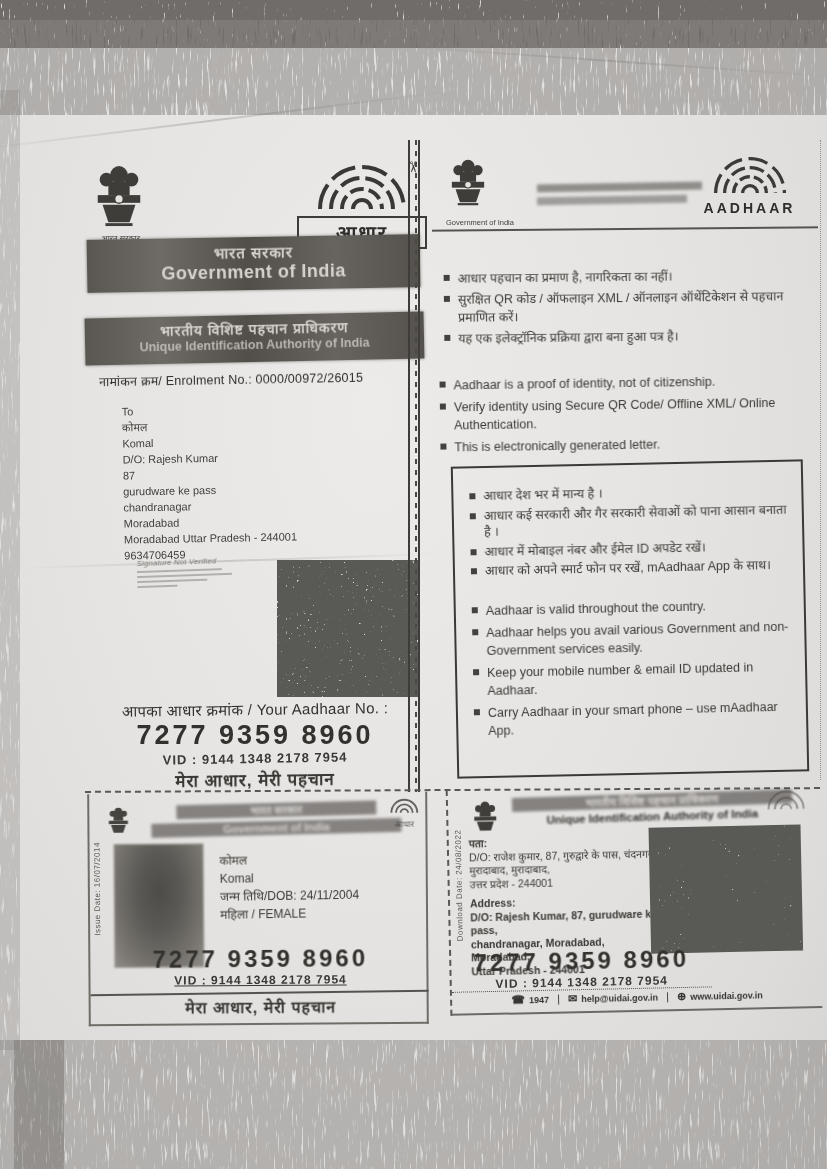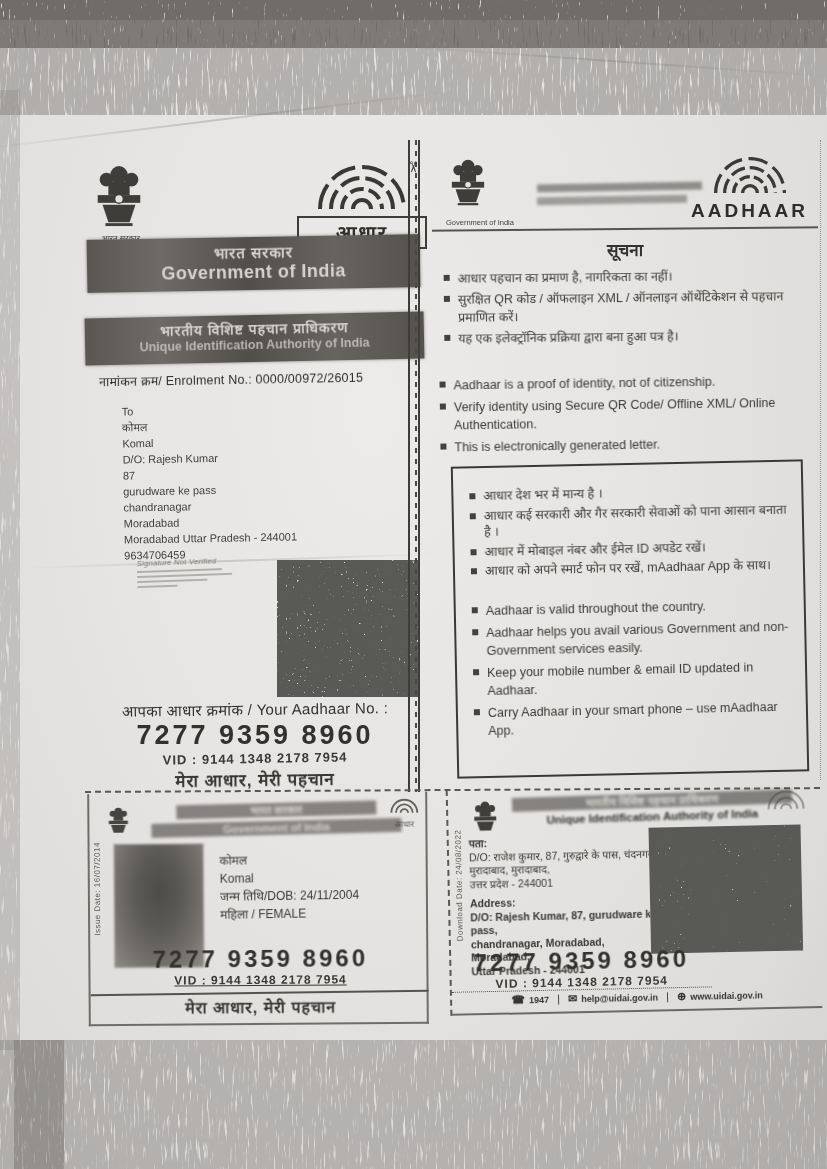--- a/index.html
+++ b/index.html
@@ -214,26 +214,25 @@
 
     <div class="abs" style="left:255px;top:6px;width:125px;text-align:center">
       <svg width="90" height="42" viewBox="0 0 110 46" style="filter:blur(.5px)">
         <g fill="none" stroke="#3c3a37" stroke-width="4">
           <path d="M13 45 A42 42 0 0 1 97 45" stroke-dasharray="24 8"></path>
           <path d="M24 45 A31 31 0 0 1 86 45" stroke-dasharray="18 6"></path>
           <path d="M35 45 A20 20 0 0 1 75 45" stroke-dasharray="13 5"></path>
           <path d="M46 45 A9 9 0 0 1 64 45"></path>
         </g>
       </svg>
-      <div style="font-size:19px;font-weight:bold;letter-spacing:3px;color:#2f2d2a;filter:blur(.3px)">AADHAAR</div>
+      <div style="font-size:14px;font-weight:bold;letter-spacing:3px;color:#2f2d2a;filter:blur(.3px)">AADHAAR</div>
     </div>
 
     <div class="hline abs" style="left:0;top:80px;width:386px;transform:rotate(-.5deg);filter:blur(.4px)"></div>
 
-    <div class="abs" style="left:0;top:90px;width:386px;text-align:center;font-size:17px;font-weight:bold;color:#34322e;filter:blur(.3px)">सूचना</div>
 
     <div class="abs" style="left:12px;top:120px;width:368px;transform:rotate(-.6deg)">
       <div class="bullet">
           <span class="bsq"></span>
           <span class="btxt">आधार पहचान का प्रमाण है, नागरिकता का नहीं।</span>
         </div>
       <div class="bullet" style="margin-top:3px">
           <span class="bsq"></span>
           <span class="btxt">सुरक्षित QR कोड / ऑफलाइन XML / ऑनलाइन ऑथेंटिकेशन से पहचान प्रमाणित करें।</span>
         </div>

